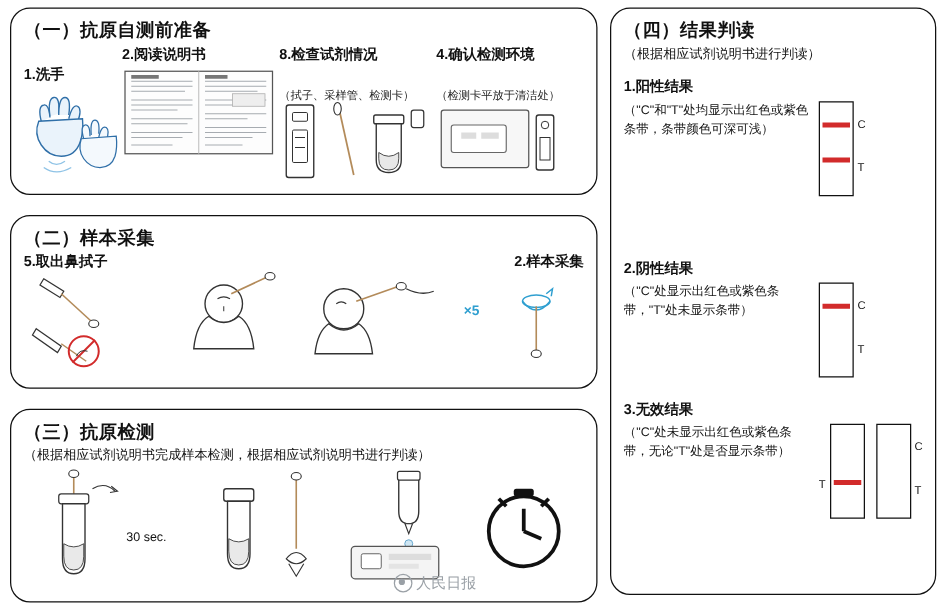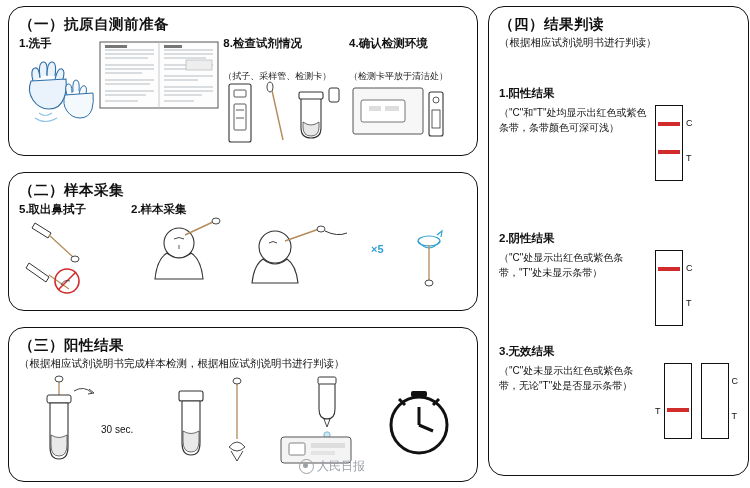--- a/index.html
+++ b/index.html
@@ -66,30 +66,30 @@
     margin-top: 20px;
     line-height: 1.25;
   }
 
   
   .p1-grid {
     display: flex;
     margin-top: 2px;
   }
   .p1-col { position: relative; }
-  .c1 { width: 80px; }
+  .c1 { width: 80px; margin-top: 16px; }
   .c2 { width: 128px; }
   .c3 { width: 128px; }
   .c4 { width: 120px; }
   .art1 { height: 72px; position: relative; margin-top: 4px; }
 
   
   .p2-head { display: flex; }
   .p2-left { width: 112px; }
-  .p2-right { flex: 1; }
+  .p2-right { flex: 1; text-align: right; }
   .art2 { height: 80px; position: relative; margin-top: 2px; }
 
   
   .art3 { height: 96px; position: relative; margin-top: 6px; }
 
   
   .r-item { margin-top: 12px; }
   .r-title {
     font-size: 11.5px;
     font-weight: bold;
@@ -126,21 +126,21 @@
     justify-content: flex-start;
     height: 74px;
     padding-top: 14px;
     box-sizing: border-box;
   }
   .cl-letters span { display: block; }
   .cl-letters span + span { margin-top: 26px; }
 
   .wm {
     position: absolute;
-    right: 112px;
+    right: 96px;
     bottom: 6px;
     font-size: 12px;
     color: #9aa0a6;
     display: flex;
     align-items: center;
     gap: 3px;
   }
   .wm-eye {
     width: 13px; height: 13px;
     border-radius: 50%;
@@ -186,20 +186,21 @@
                 <path d="M48 40 q-3 -10 1 -11 q4 -1 4 9"></path>
                 <path d="M54 37 q-1 -12 3 -12 q4 0 3 11"></path>
                 <path d="M60 39 q2 -10 6 -8 q3 2 0 11"></path>
                 <path d="M46 40 q-3 9 2 16 q5 7 13 7 q9 0 12 -9 q2 -7 1 -16 z"></path>
               </g>
             </svg>
           </div>
         </div>
 
         <div class="p1-col c2">
+          <div class="step-label">2.阅读说明书</div>
           <div class="art1">
             <svg width="122" height="72" viewBox="0 0 122 72">
               <rect x="2" y="2" width="118" height="66" fill="#fdfdfd" stroke="#555" stroke-width="1"></rect>
               <line x1="61" y1="2" x2="61" y2="68" stroke="#bbb" stroke-width="0.8"></line>
               <g stroke="#9aa0a6" stroke-width="0.7">
                 <line x1="7" y1="10" x2="56" y2="10"></line>
                   <line x1="7" y1="14" x2="56" y2="14"></line>
                 <line x1="7" y1="18" x2="50" y2="18"></line>
                   <line x1="7" y1="25" x2="56" y2="25"></line>
                 <line x1="7" y1="29" x2="56" y2="29"></line>
@@ -328,21 +329,21 @@
             </g>
             <line x1="410" y1="26" x2="410" y2="62" stroke="#b38b5a" stroke-width="1.3"></line>
             <ellipse cx="410" cy="64" rx="4" ry="3" fill="#fff" stroke="#333" stroke-width="0.9"></ellipse>
           </g>
         </svg>
         <div style="position:absolute; left:352px; top:24px; font-size:11px; color:#2f9fd0; font-weight:bold;">×5</div>
       </div>
     </div>
 
     <div class="panel p3">
-      <div class="sec-title">（三）阳性结果</div>
+      <div class="sec-title">（三）抗原检测</div>
       <div class="sub-note">（根据相应试剂说明书完成样本检测，根据相应试剂说明书进行判读）</div>
 
       <div class="art3">
         <svg width="450" height="96" viewBox="0 0 450 96">
 
           <g>
             <line x1="40" y1="2" x2="40" y2="34" stroke="#b38b5a" stroke-width="1.3"></line>
             <ellipse cx="40" cy="2" rx="4" ry="3" fill="#fff" stroke="#333" stroke-width="0.9"></ellipse>
             <rect x="28" y="18" width="24" height="8" rx="2" fill="#fff" stroke="#333" stroke-width="1"></rect>
             <path d="M31 26 h18 v44 q0 12 -9 12 q-9 0 -9 -12 z" fill="#fff" stroke="#333" stroke-width="1.1"></path>
@@ -396,21 +397,21 @@
       </div>
     </div>
 
   </div>
 
   <div class="col-right">
     <div class="panel p4">
       <div class="sec-title">（四）结果判读</div>
       <div class="sub-note">（根据相应试剂说明书进行判读）</div>
 
-      <div class="r-item" style="margin-top:36px">
+      <div class="r-item" style="margin-top:12px">
         <div class="r-title">1.阳性结果</div>
         <div class="r-row">
           <div class="r-body">（"C"和"T"处均显示出红色或紫色条带，条带颜色可深可浅）</div>
           <div style="display:flex; align-items:flex-start; gap:3px; margin-left:6px;">
             <div class="cass">
               <div class="band" style="top:16px"></div>
               <div class="band" style="top:44px"></div>
             </div>
             <div class="cl-letters">
               <span>C</span>

